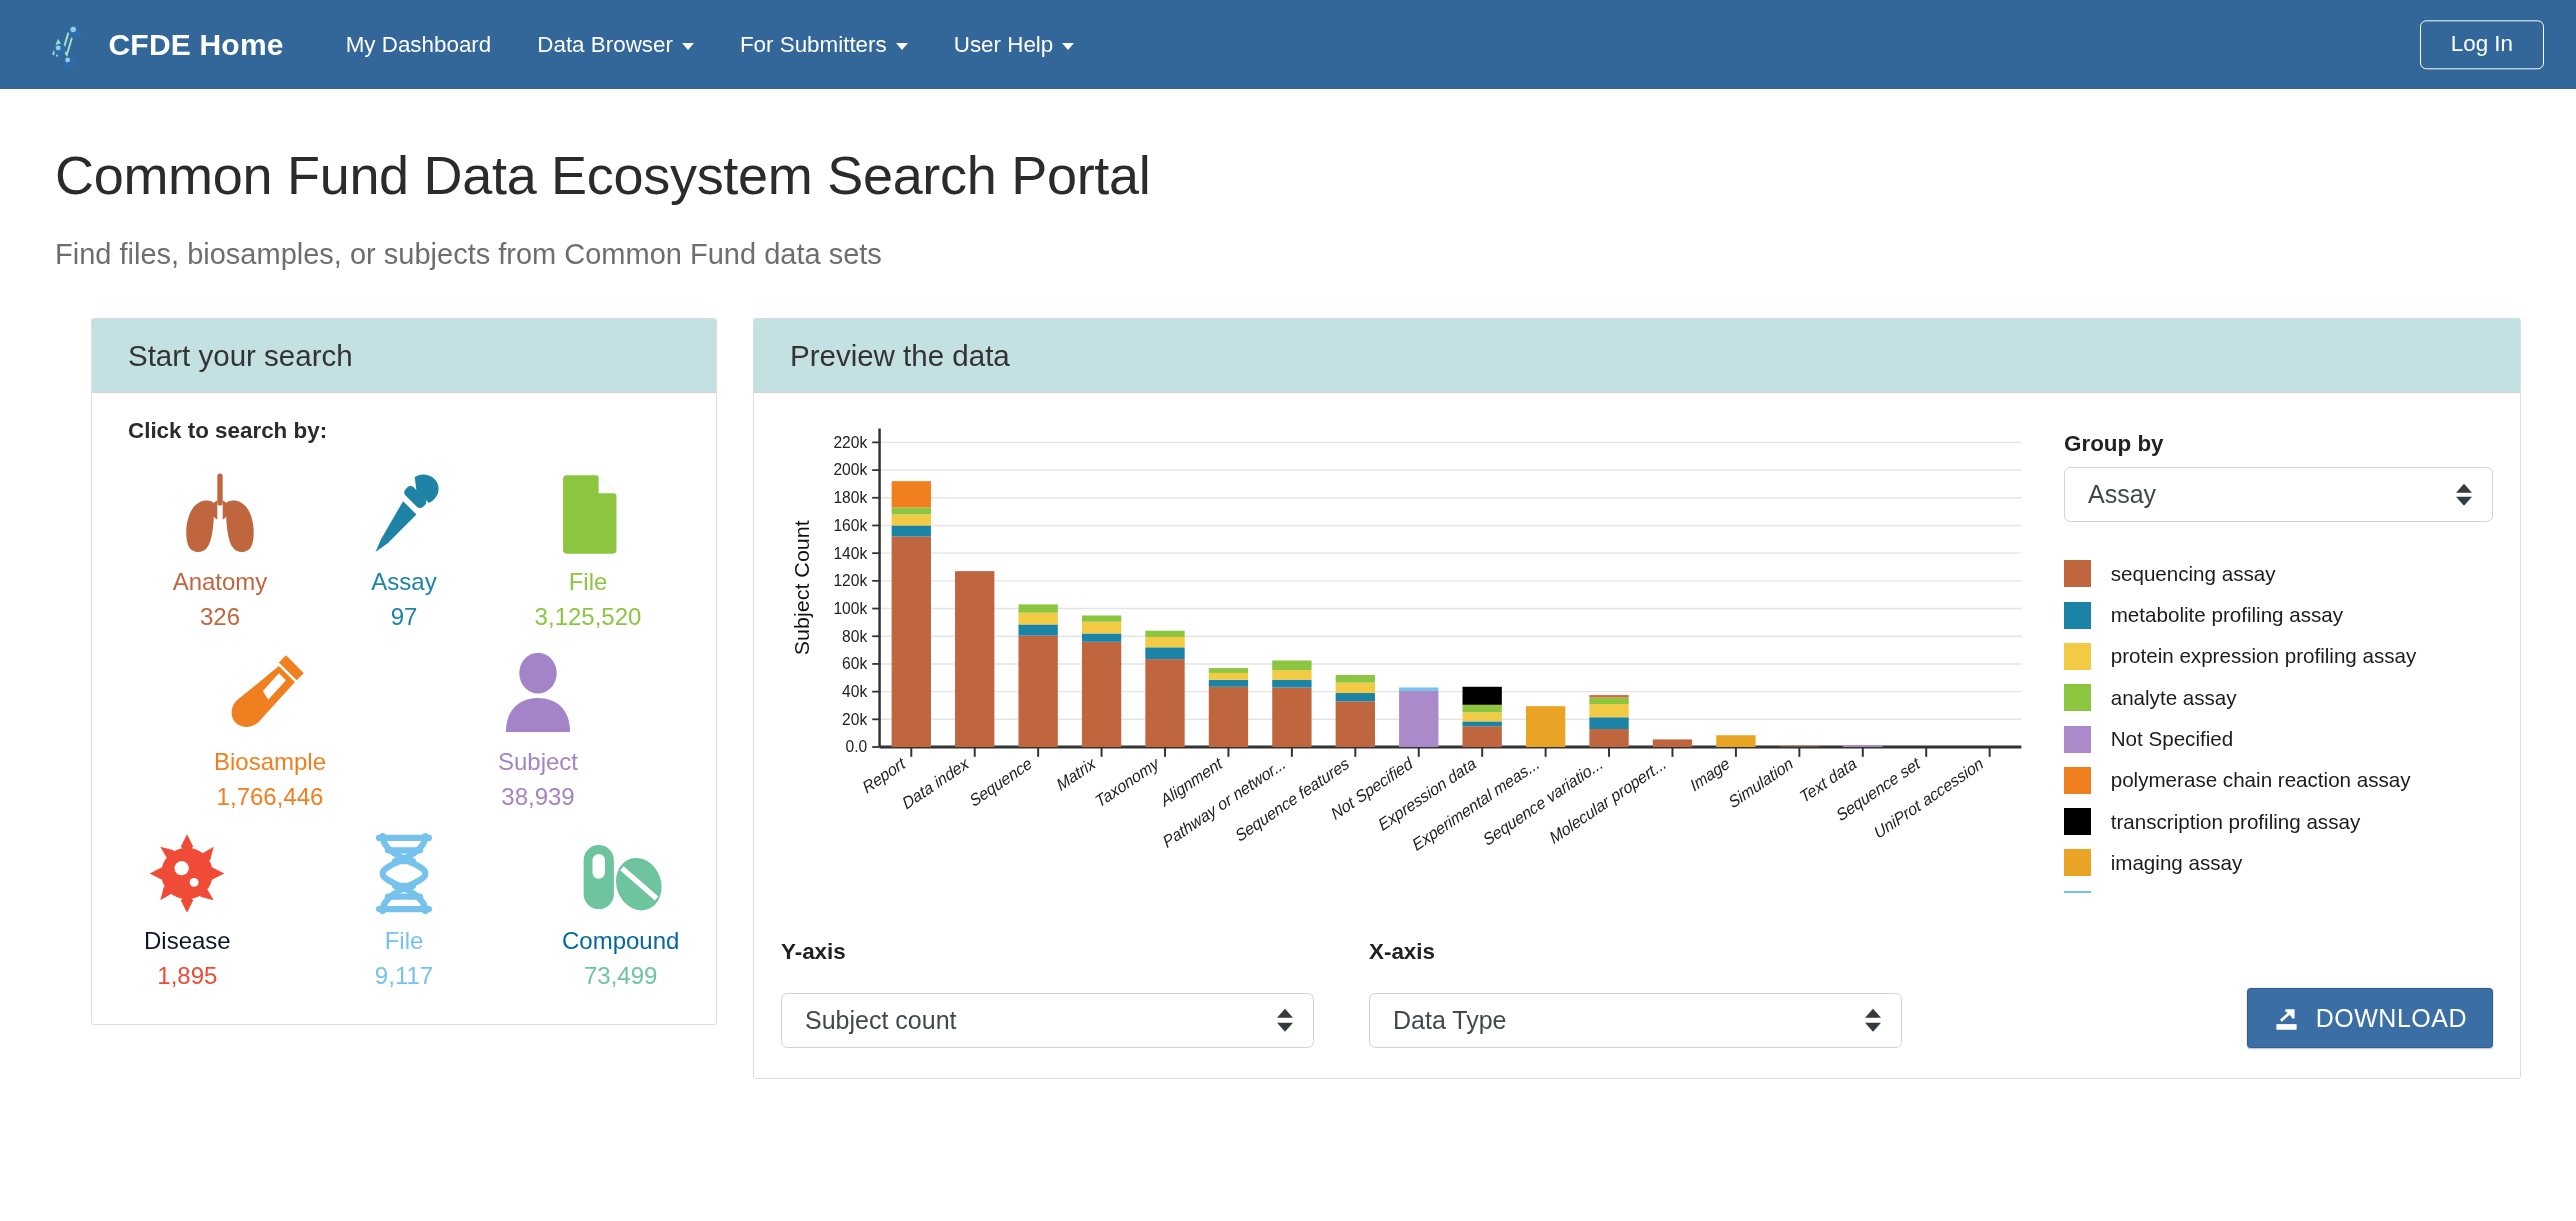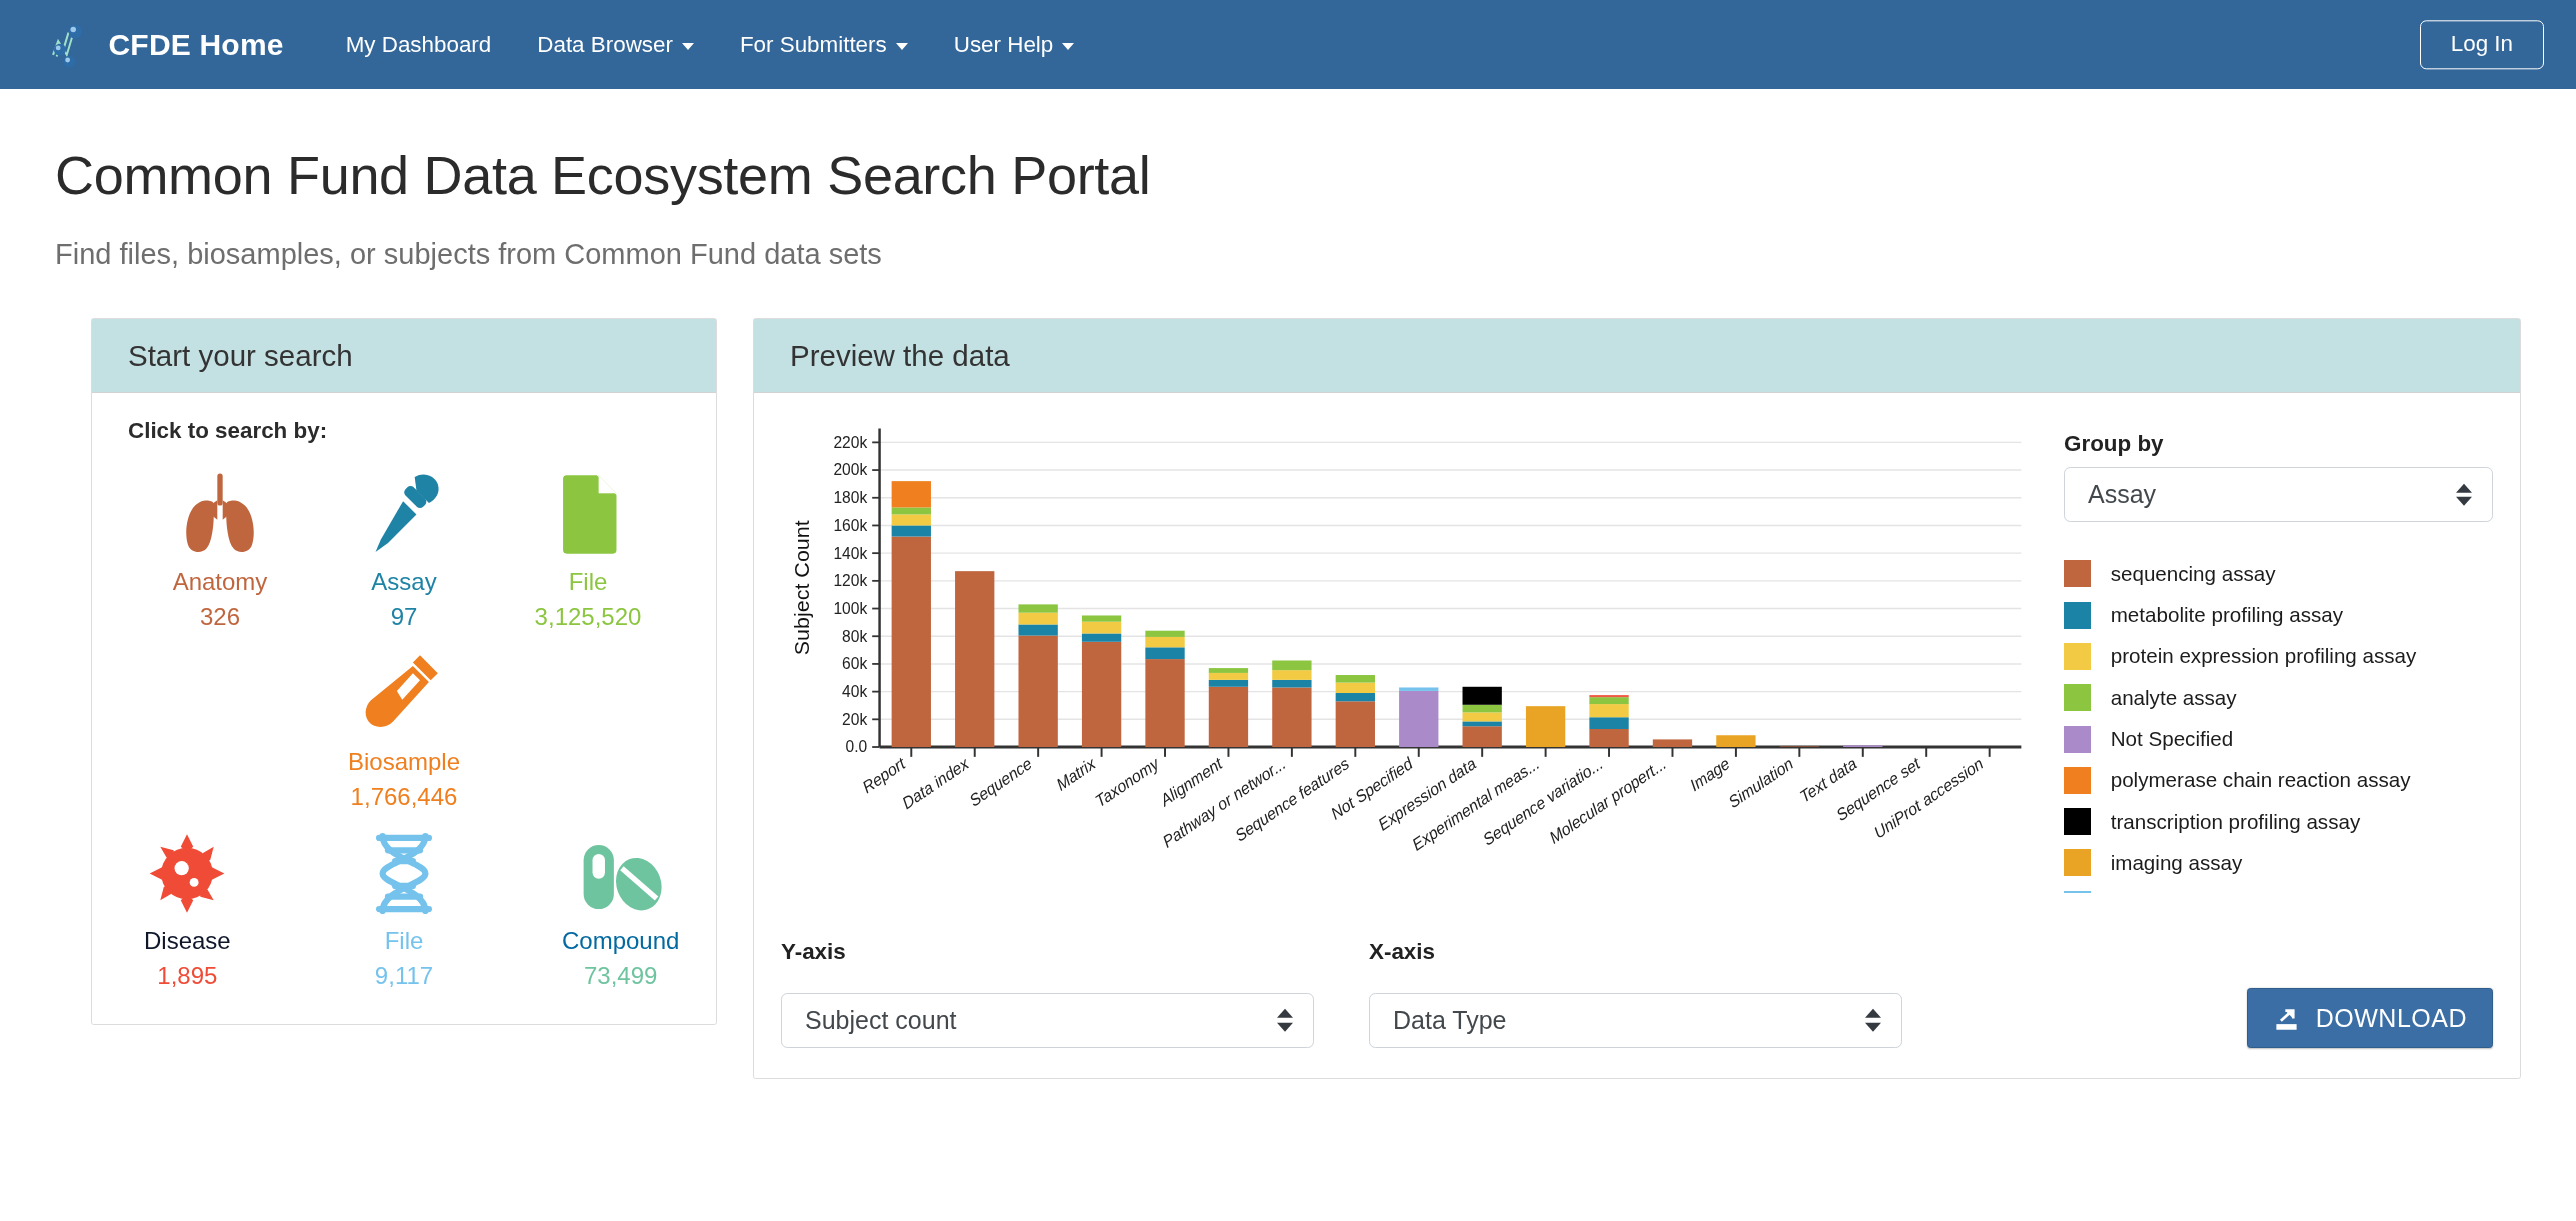--- a/index.html
+++ b/index.html
@@ -229,20 +229,32 @@
                     <path d="M66 6 l20 20 -8 8 -20 -20 z"></path>
                     <path d="M58 18 L76 36 L36 80 C28 89 14 88 8 80 C2 72 5 60 14 54 Z"></path>
                   </g>
                   <path d="M58 26 L66 34 L46 56 L40 46 Z" fill="#ffffff"></path>
                 </svg>
               </div>
               <div class="icon-name" style="color:#ef7f1f">Biosample</div>
               <div class="icon-count" style="color:#ef7f1f">1,766,446</div>
             </div>
 
+            <div class="icon-cell">
+              <div class="icon-art">
+                <svg width="86" height="89" viewBox="0 0 96 100">
+                  <g fill="#a384c6">
+                    <ellipse cx="48" cy="26" rx="21" ry="23"></ellipse>
+                    <path d="M12 92 C12 66 28 54 48 54 C68 54 84 66 84 92 Z"></path>
+                  </g>
+                </svg>
+              </div>
+              <div class="icon-name" style="color:#a384c6">Subject</div>
+              <div class="icon-count" style="color:#a384c6">38,939</div>
+            </div>
           </div>
 
           <div class="icon-row r3">
             <div class="icon-cell">
               <div class="icon-art">
                 <svg width="86" height="89" viewBox="0 0 96 100">
                   <g fill="#ef4b36">
                     <path d="M48 6 l7 14 -7 6 -7 -6z"></path>
                       <path d="M48 94 l7 -14 -7 -6 -7 6z"></path>
                     <path d="M6 50 l14 -7 6 7 -6 7z"></path>

